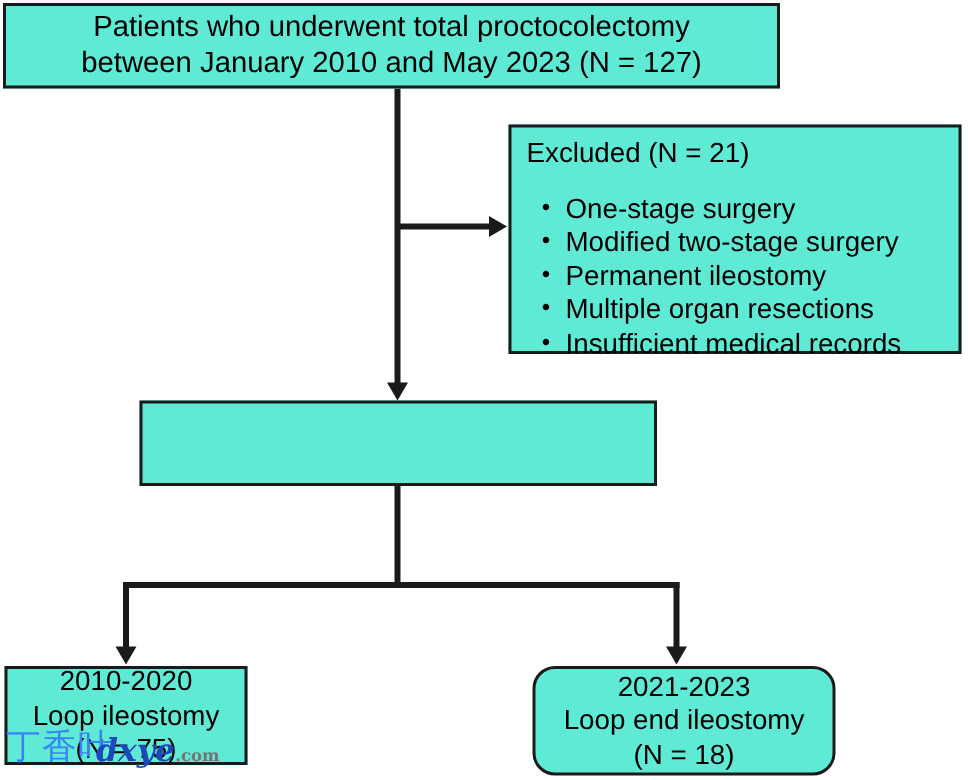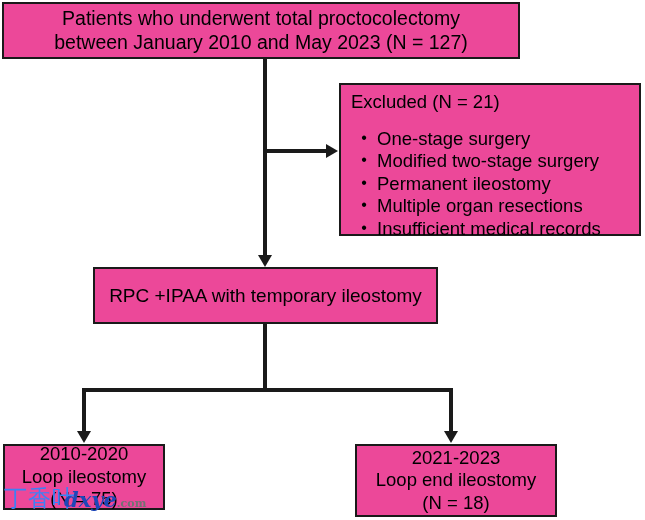--- a/index.html
+++ b/index.html
@@ -19,21 +19,21 @@
     position: absolute;
     left: 0;
     top: 0;
     width: 645px;
     height: 520px;
   }
   .box {
     position: absolute;
     box-sizing: border-box;
     border: 2px solid #1a1a1a;
-    background: #ec4899;
+    background: #5eead4;
     display: flex;
     flex-direction: column;
     justify-content: center;
     line-height: 1.22;
   }
   .box .line {
     display: block;
     white-space: nowrap;
   }
   .center { text-align: center; }
@@ -73,20 +73,21 @@
   }
   #box-left {
     left: 3px; top: 444px; width: 162px; height: 66px;
     font-size: 18.5px;
     align-items: center;
   }
   #box-right {
     left: 355px; top: 444px; width: 202px; height: 73px;
     font-size: 18.5px;
     align-items: center;
+    border-radius: 15px;
   }
 
   
   #watermark {
     position: absolute;
     left: 4px;
     top: 485px;
     width: 168px;
     height: 30px;
     pointer-events: none;
@@ -179,21 +180,20 @@
     <span class="bullet-dot">•</span>
     <span>Multiple organ resections</span>
   </div>
   <div class="bullet-row">
     <span class="bullet-dot">•</span>
     <span>Insufficient medical records</span>
   </div>
 </div>
 
 <div class="box center" id="box-rpc">
-  <span class="line">RPC +IPAA with temporary ileostomy</span>
 </div>
 
 <div class="box center" id="box-left">
   <span class="line">2010-2020</span>
   <span class="line">Loop ileostomy</span>
   <span class="line">(N = 75)</span>
 </div>
 
 <div class="box center" id="box-right">
   <span class="line">2021-2023</span>

